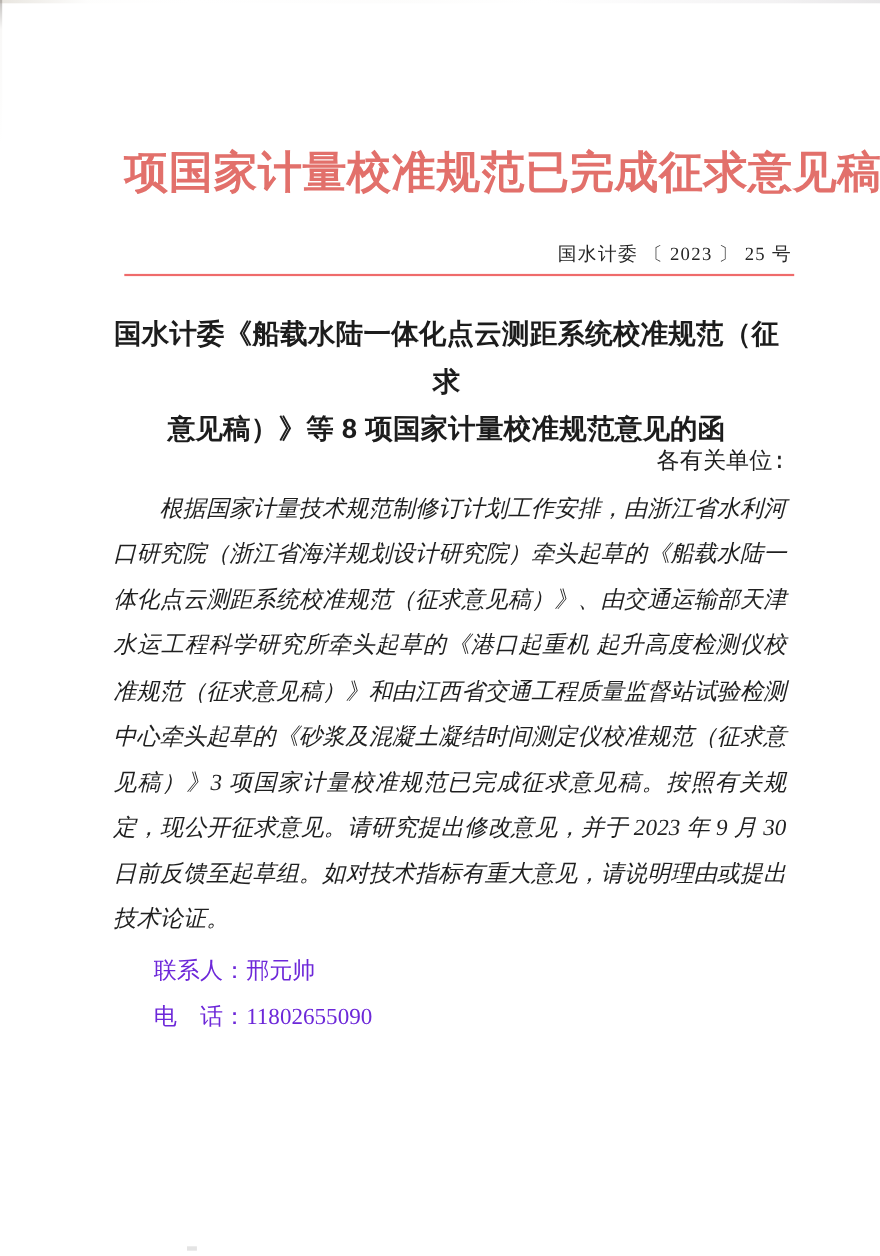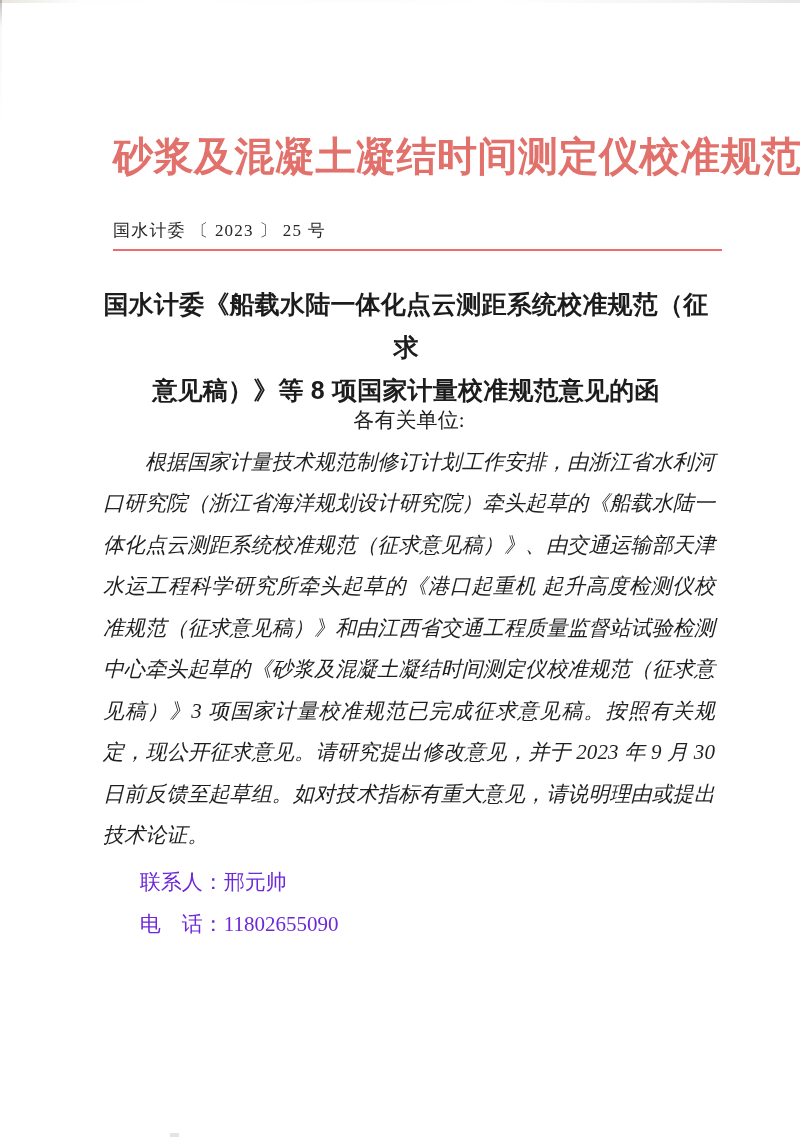--- a/index.html
+++ b/index.html
@@ -71,21 +71,21 @@
     line-height: 48px;
     letter-spacing: 0.5px;
     color: #e2706b;
   }
 
   .doc-number {
     position: absolute;
     left: 113px;
     top: 218px;
     width: 607px;
-    text-align: left;
+    text-align: right;
     font-family: "Liberation Serif", "DejaVu Serif", serif;
     font-size: 17px;
     line-height: 26px;
     letter-spacing: 1.2px;
     color: #262626;
     white-space: nowrap;
   }
 
   .red-rule {
     position: absolute;
@@ -123,22 +123,23 @@
     font-family: "Liberation Serif", "DejaVu Serif", serif;
     font-size: 21px;
     line-height: 41.5px;
     color: #1f1f1f;
     text-align: justify;
     text-justify: inter-character;
     letter-spacing: 0.1px;
     margin: 0;
   }
   .para.salutation {
-    text-align: center;
+    text-align: right;
     text-indent: 0;
+    font-family: Liberation Mono, monospace;
   }
   .para.indent2 {
     text-indent: 2em;
     font-style: italic;
   }
 
   
   .contact-block {
     position: absolute;
     left: 103px;
@@ -162,21 +163,21 @@
 </head>
 <body>
 
 <div class="page">
 
   <div class="scan-edge-top"></div>
   <div class="scan-edge-left"></div>
   <div class="scan-speck"></div>
 
   <div class="masthead">
-    <span class="masthead-title">砂浆及混凝土凝结时间测定仪校准规范</span>
+    <span class="masthead-title">项国家计量校准规范已完成征求意见稿</span>
   </div>
 
   <div class="doc-number">国水计委 〔 2023 〕 25 号</div>
 
   <div class="red-rule"></div>
 
   <div class="doc-title">
     <span class="tline">国水计委《船载水陆一体化点云测距系统校准规范（征求</span>
     <span class="tline">意见稿）》等 8 项国家计量校准规范意见的函</span>
   </div>

